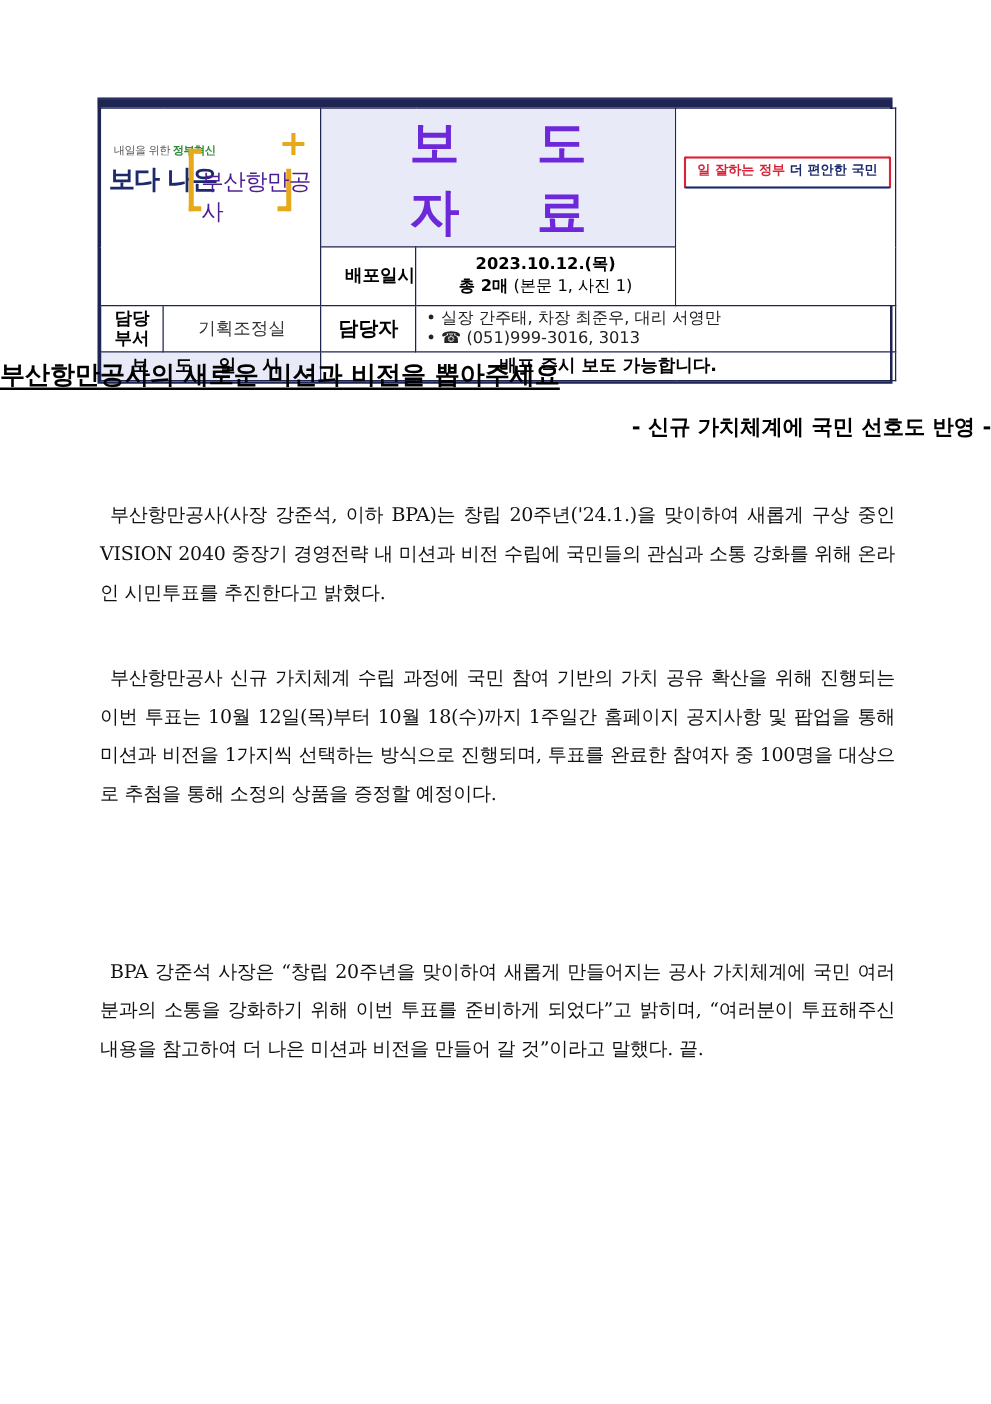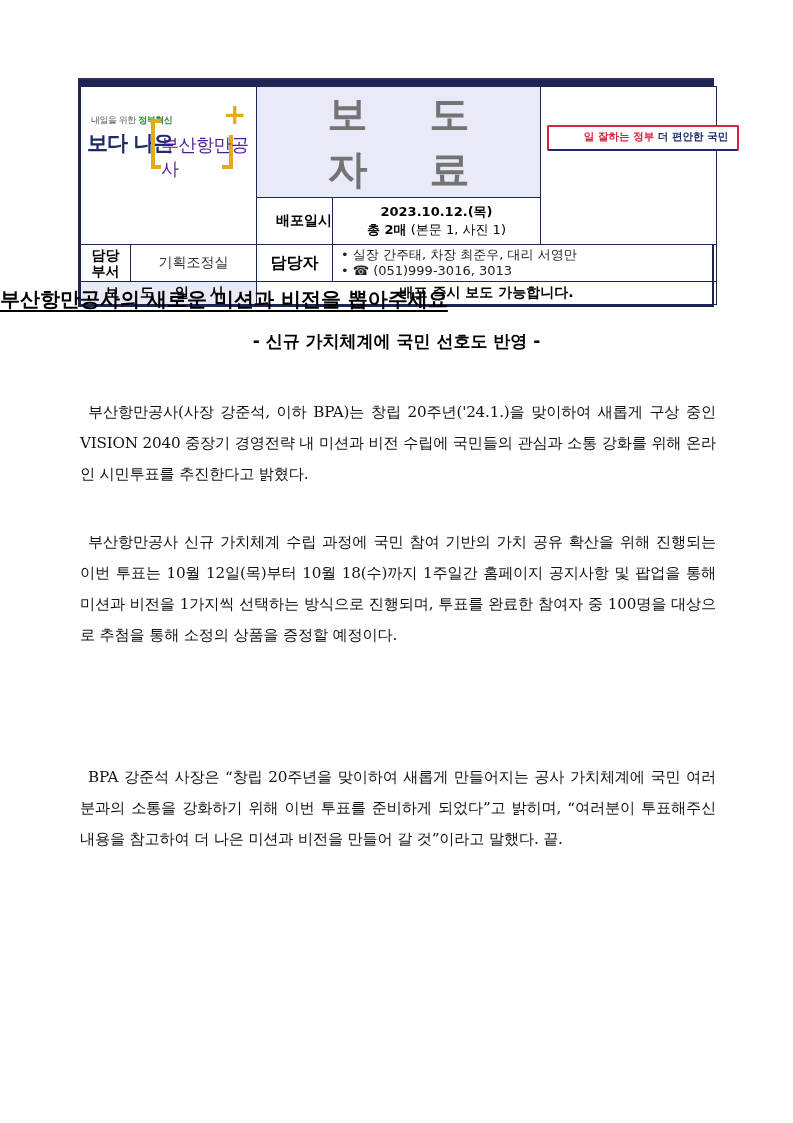--- a/index.html
+++ b/index.html
@@ -16,39 +16,39 @@
   .logo-small .hl { color:#2f8a3a; font-weight:bold; }
   .logo-big { position:absolute; left:6px; top:42px; font-size:21px; font-weight:bold; color:#1c2a6b; letter-spacing:-1px; }
   .logo-name { position:absolute; left:80px; top:46px; font-size:18px; color:#4c1d95; letter-spacing:-0.5px; }
   .bracket-l { position:absolute; left:70px; top:32px; width:8px; height:50px; border-left:4px solid #e6a91c; }
   .bracket-l:before, .bracket-l:after { content:""; position:absolute; left:-4px; width:10px; height:4px; background:#e6a91c; }
   .bracket-l:before { top:0; } .bracket-l:after { bottom:0; }
   .bracket-r { position:absolute; left:148px; top:48px; width:4px; height:34px; background:#e6a91c; }
   .bracket-r:after { content:""; position:absolute; left:-7px; bottom:0; width:10px; height:4px; background:#e6a91c; }
   .plus { position:absolute; left:142px; top:14px; font-size:28px; font-weight:bold; color:#e6a91c; line-height:28px; }
 
-  .title-cell { background:#e9eaf7; height:52px; text-align:center; font-size:40px; font-weight:bold; color:#737373; letter-spacing:24px; padding-left:24px !important; }
+  .title-cell { background:#e9eaf7; height:52px; text-align:center; font-size:40px; font-weight:bold; color:#6d28d9; letter-spacing:24px; padding-left:24px !important; }
   .label-cell { text-align:right; font-size:14px; font-weight:bold; background:#fff; }
   .date-cell { text-align:center; font-size:13px; line-height:18px;margin-left:16px; }
   .date-cell .b { font-weight:bold; }
   .slogan-cell { position:relative; background:#fff; }
-  .slogan-box { position:absolute; left:6px; top:38px; width:162px; height:22px; border:2px solid #d6253a; border-bottom-color:#1c2a6b; border-radius:2px; font-size:10.5px; font-weight:bold; white-space:nowrap; text-align:center; line-height:18px; background:#fff;padding-left:26px; }
+  .slogan-box { position:absolute; left:6px; top:38px; width:162px; height:22px; border:2px solid #d6253a; border-bottom-color:#1c2a6b; border-radius:2px; font-size:10.5px; font-weight:bold; white-space:nowrap; text-align:center; line-height:18px; background:#fff; }
   .slogan-box .red { color:#d6253a; }
   .slogan-box .blue { color:#1c2a6b; }
 
   .dept-label { text-align:center; font-size:14px; font-weight:bold; line-height:16px; height:36px; }
   .dept-val { text-align:center; font-size:14px; color:#333; }
   .person-label { text-align:center; font-size:16px; font-weight:bold; }
   .person-val { font-size:13px; padding-left:8px !important; line-height:16px; color:#222; }
   .release-label { background:#e9eaf7; text-align:center; font-size:14px; font-weight:bold; letter-spacing:8px; height:22px; }
   .release-val { text-align:center; font-size:14px; font-weight:bold; }
 
   .headline { position:absolute; left:0; width:666px; top:286px; font-size:20px; font-weight:bold; }
   .headline span { text-decoration:underline; text-underline-offset:4px; text-decoration-thickness:2px; }
-  .subhead { position:absolute; left:0; width:793px; top:330px; text-align:center; font-size:17px; font-weight:bold; }
+  .subhead { position:absolute; left:0; width:793px; top:330px; text-align:right; font-size:17px; font-weight:bold; }
 
   .body { position:absolute; left:80px; width:636px; font-family:"DejaVu Serif", serif; font-size:15.2px; line-height:31px; text-align:justify; letter-spacing:-0.2px; color:#111; }
   .p1 { top:397px; }
   .p2 { top:527px; }
   .p3 { top:730px;margin-top:32px; }
   .body p { margin:0; text-indent:8px; }
 </style>
 </head>
 <body>
 

